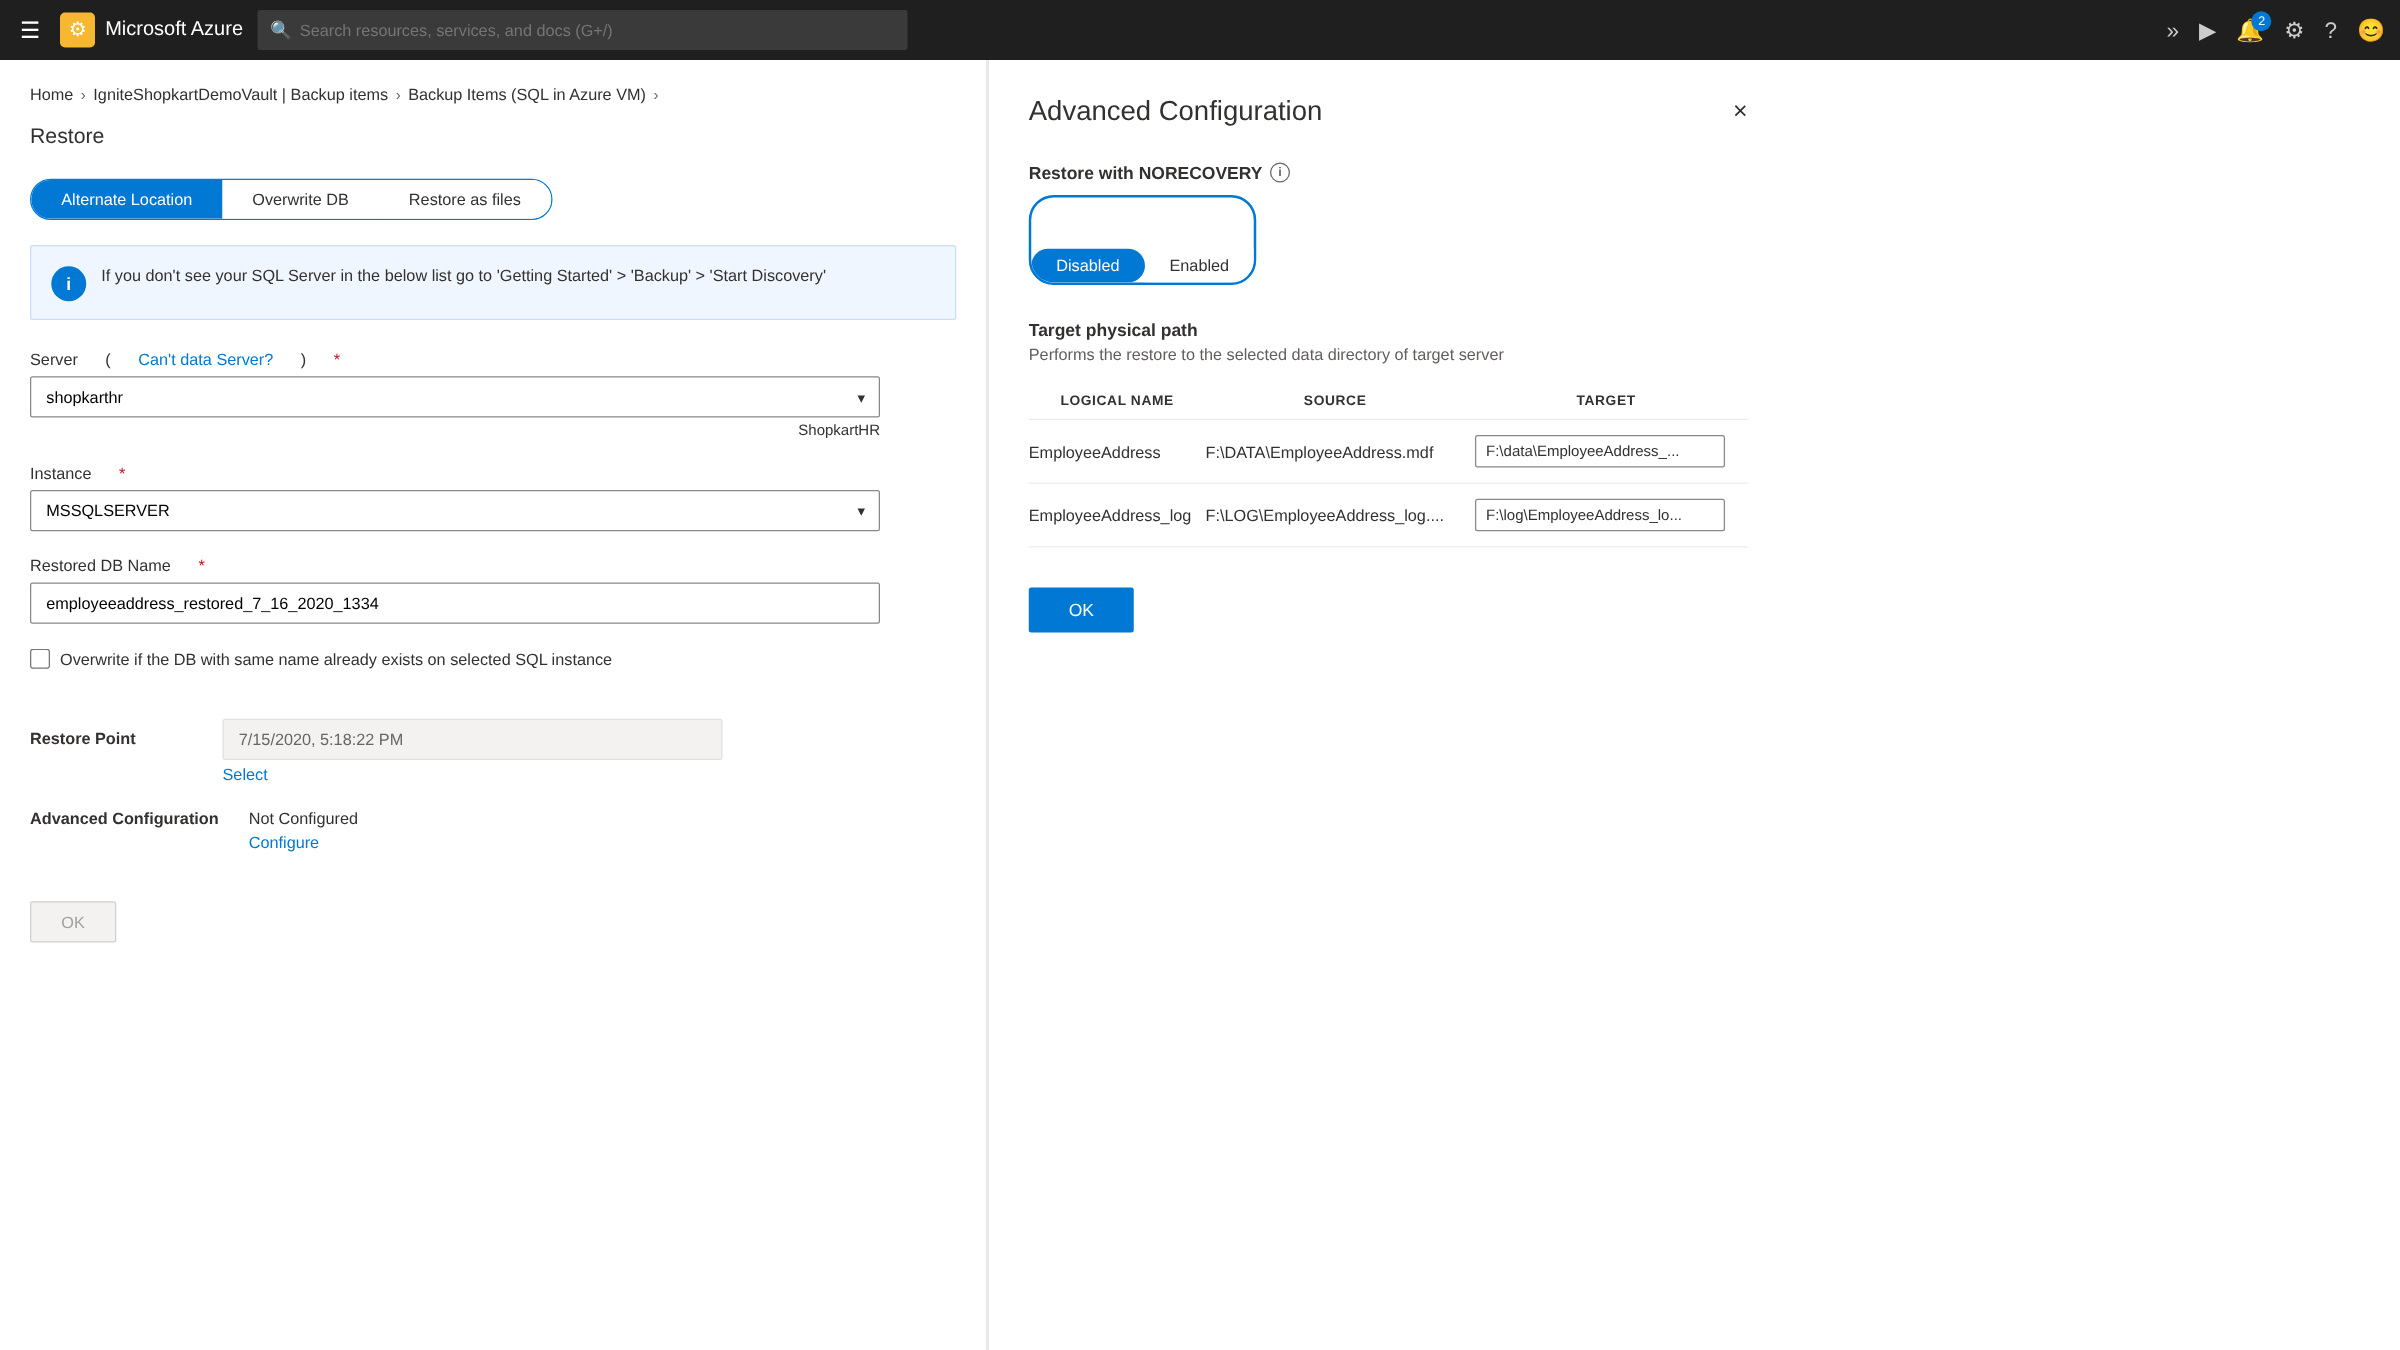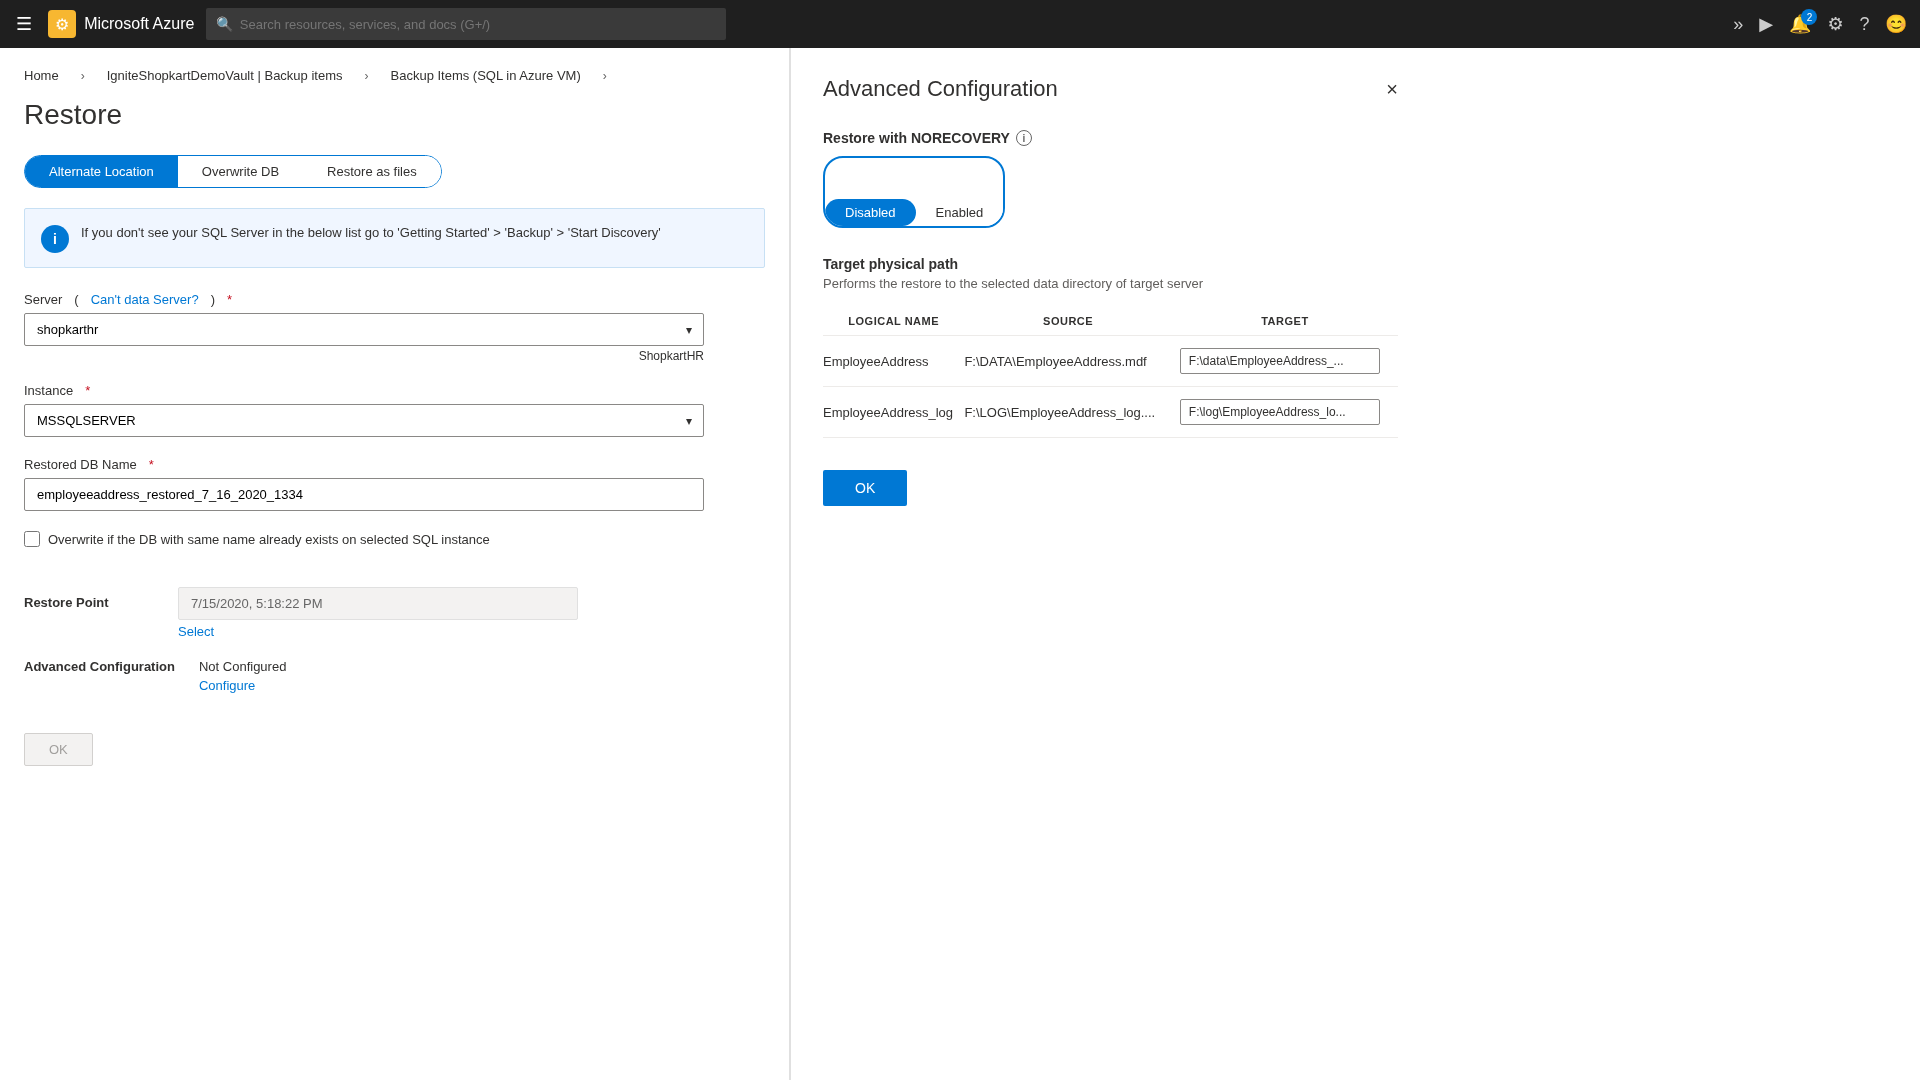--- a/index.html
+++ b/index.html
@@ -30,26 +30,26 @@
       display: flex; align-items: center; justify-content: center;
     }
 
     
     .main-container { display: flex; height: calc(100vh - 48px); position: relative; }
 
     
     .left-panel { flex: 1; padding: 20px 24px; overflow-y: auto; background: #fff; border-right: 1px solid #e0e0e0; max-width: 790px; }
 
     
-    .breadcrumb { display: flex; align-items: center; gap: 22px; font-size: 13px; color: #323130; margin-bottom: 16px; flex-wrap: wrap; }
+    .breadcrumb { display: flex; align-items: center; gap: 6px; font-size: 13px; color: #323130; margin-bottom: 16px; flex-wrap: wrap; }
     .breadcrumb a { color: #323130; text-decoration: none; }
     .breadcrumb-sep { color: #666; font-size: 12px; }
 
     
-    .page-title { font-size: 28px; font-weight: 300; margin-bottom: 24px; }
+    .page-title { font-size: 17px; font-weight: 300; margin-bottom: 24px; }
 
     
     .tab-strip {
       display: flex; border: 1.5px solid #0078d4; border-radius: 20px; overflow: hidden;
       width: fit-content; margin-bottom: 20px;
     }
     .tab-item {
       padding: 8px 24px; font-size: 13px; cursor: pointer; white-space: nowrap;
       background: #fff; color: #323130;
     }
@@ -63,21 +63,21 @@
     }
     .info-icon {
       width: 28px; height: 28px; background: #0078d4; border-radius: 50%;
       display: flex; align-items: center; justify-content: center;
       color: #fff; font-weight: bold; font-size: 14px; flex-shrink: 0; margin-top: 2px;
     }
     .info-text { font-size: 13px; color: #323130; line-height: 1.5; }
 
     
     .form-group { margin-bottom: 20px; }
-    .form-label { font-size: 13px; margin-bottom: 6px; display: flex; align-items: center; gap: 12px; }
+    .form-label { font-size: 13px; margin-bottom: 6px; display: flex; align-items: center; gap: 22px; }
     .form-label .link { color: #0078d4; text-decoration: none; cursor: pointer; }
     .required-star { color: #c50f1f; }
     .select-wrapper { position: relative; max-width: 680px; }
     .select-wrapper select { width: 100%; padding: 8px 36px 8px 12px; border: 1px solid #8a8886; border-radius: 2px; font-size: 13px; background: #fff; appearance: none; cursor: pointer; }
     .select-chevron { position: absolute; right: 12px; top: 50%; transform: translateY(-50%); pointer-events: none; font-size: 12px; color: #323130; }
     .select-hint { text-align: right; font-size: 12px; color: #323130; max-width: 680px; margin-top: 3px; }
     .form-input { width: 100%; max-width: 680px; border: 1px solid #8a8886; border-radius: 2px; padding: 8px 12px; font-size: 13px; }
 
     
     .checkbox-row { display: flex; align-items: flex-end; gap: 8px; }

